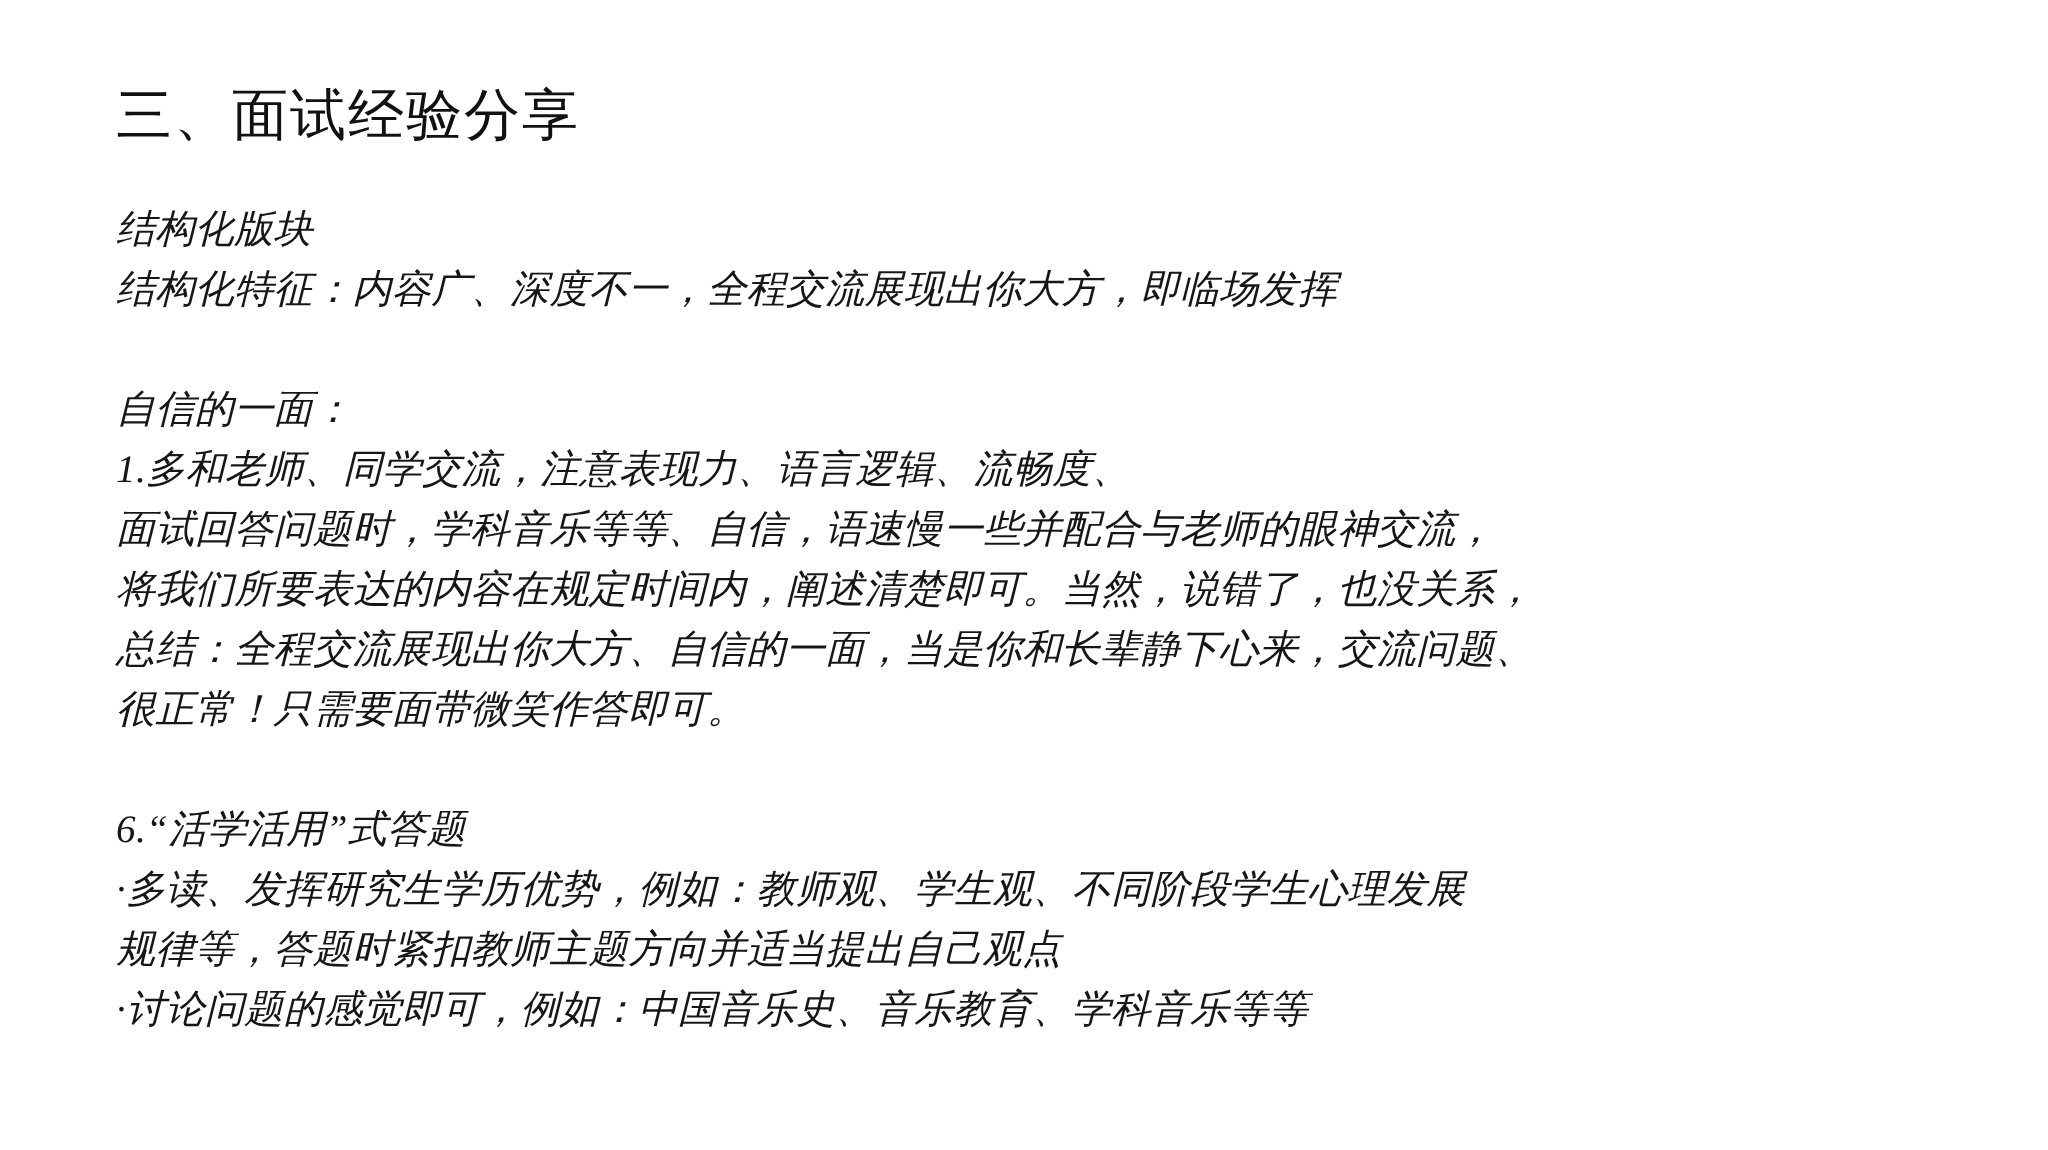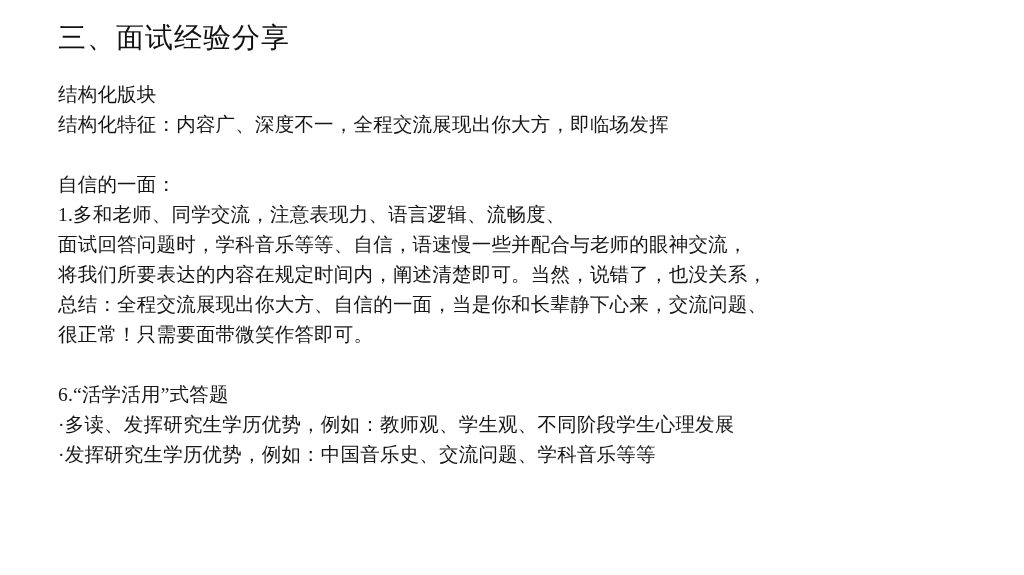--- a/index.html
+++ b/index.html
@@ -12,21 +12,21 @@
     background: #ffffff;
     font-family: "Liberation Serif", "DejaVu Serif", serif;
     color: #1a1a1a;
     overflow: hidden;
   }
   .slide {
     position: relative;
     width: 1024px;
     height: 471px;
     box-sizing: border-box;
-    padding: 14px 58px 0 58px;
+    padding: 35px 58px 0 58px;
   }
   .slide-title {
     font-size: 28px;
     line-height: 1.3;
     font-weight: normal;
     letter-spacing: 1px;
     color: #111111;
     margin: 6px 0 0 0;
     padding: 0;
   }
@@ -34,20 +34,21 @@
     margin-top: 24px;
     font-size: 19.5px;
     line-height: 30px;
     color: #161616;
     letter-spacing: 0.2px;
   }
   .para {
     margin: 0;
     padding: 0;
     white-space: pre-wrap;
+    font-style: italic;
   }
   .spacer {
     height: 30px;
   }
   .spacer-half {
     height: 30px;
   }
 </style>
 </head>
 <body>
@@ -72,17 +73,18 @@
       <p class="para">将我们所要表达的内容在规定时间内，阐述清楚即可。当然，说错了，也没关系，</p>
       <p class="para">总结：全程交流展现出你大方、自信的一面，当是你和长辈静下心来，交流问题、</p>
       <p class="para">很正常！只需要面带微笑作答即可。</p>
     </div>
 
     <div class="spacer-half"></div>
 
     <div>
       <p class="para">6.“活学活用”式答题</p>
       <p class="para">·多读、发挥研究生学历优势，例如：教师观、学生观、不同阶段学生心理发展</p>
-      <p class="para">·发挥研究生学历优势，例如：中国音乐史、交流问题、学科音乐等等</p>
+      <p class="para">规律等，答题时紧扣教师主题方向并适当提出自己观点</p>
+      <p class="para">·讨论问题的感觉即可，例如：中国音乐史、音乐教育、学科音乐等等</p>
     </div>
 
   </div>
 </div>
 
 </body></html>

